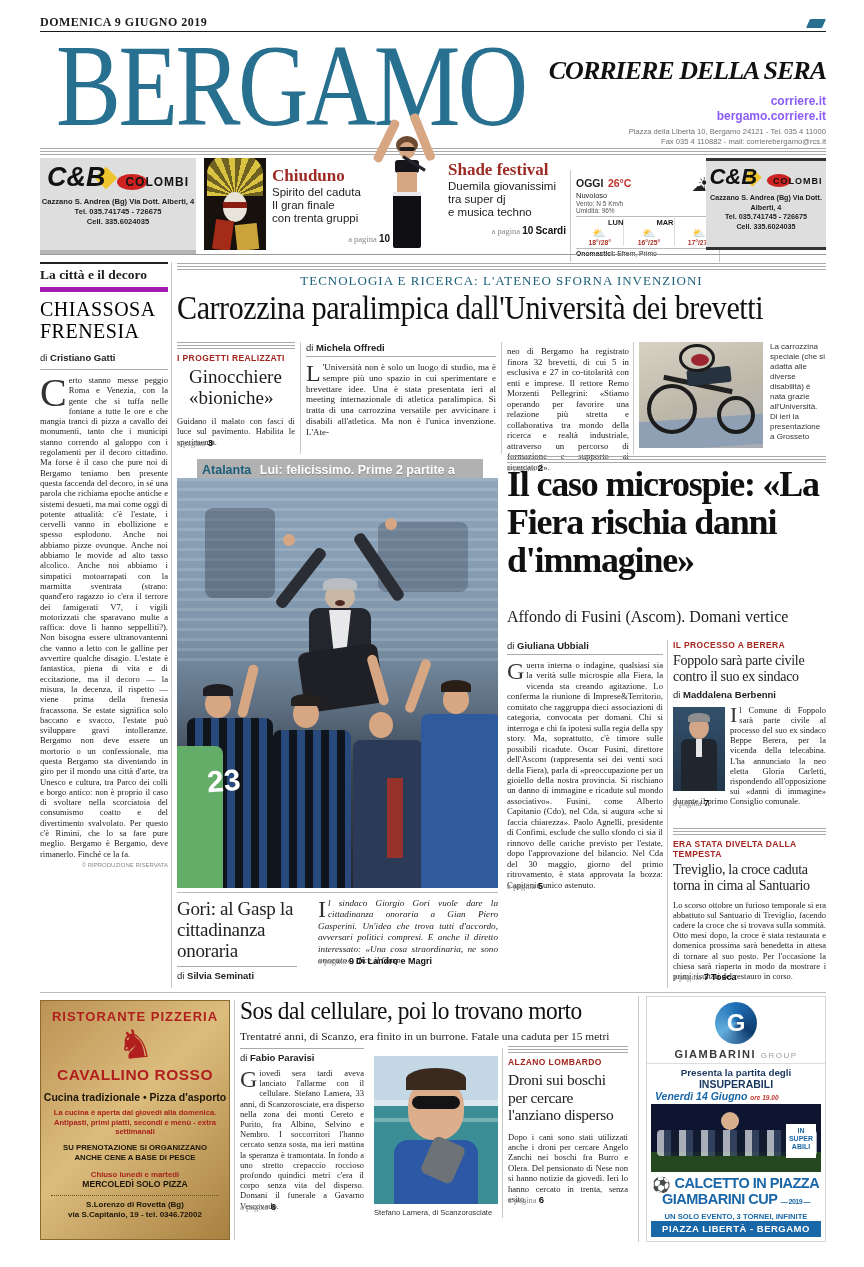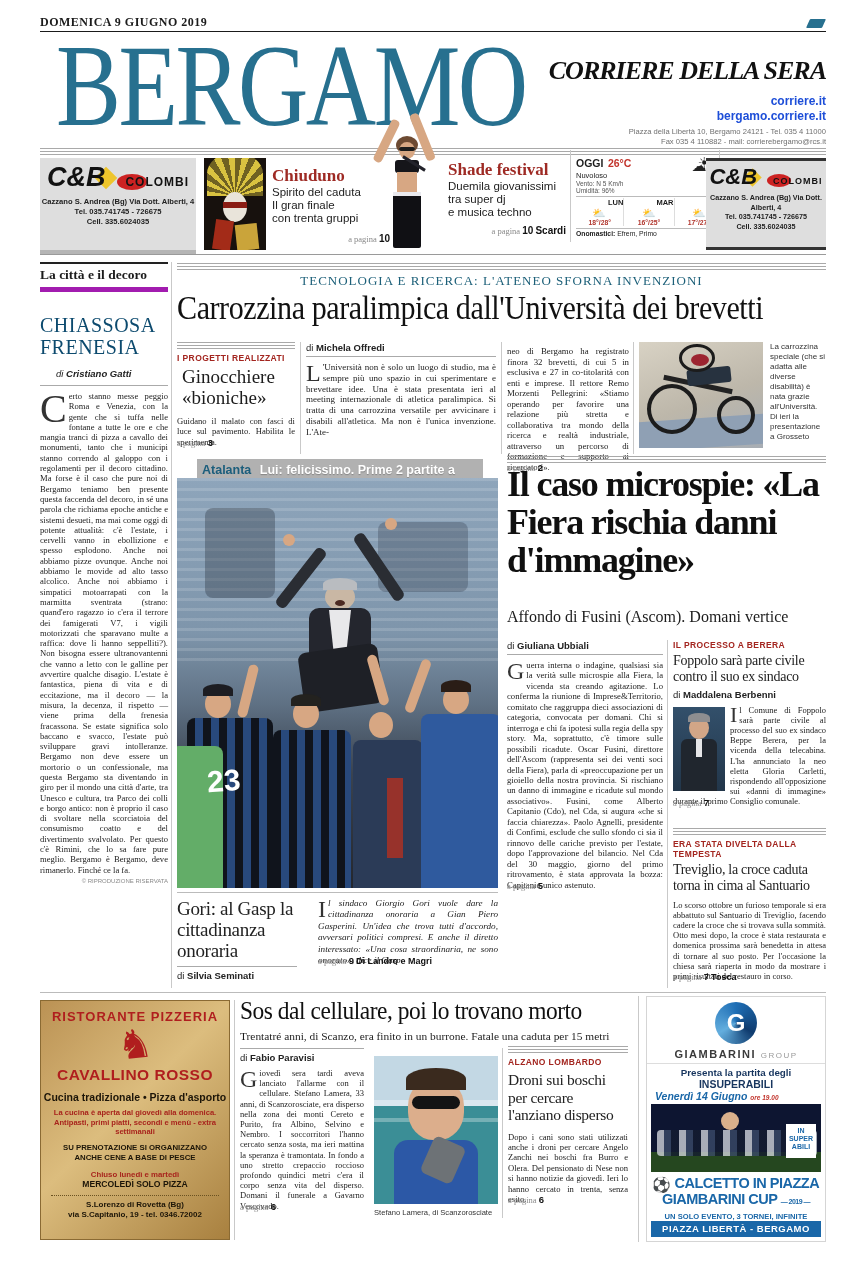--- a/index.html
+++ b/index.html
@@ -34,21 +34,21 @@
 <body>
 
 <div class="page">
 
   <div class="abs ser" style="left:40px;top:15px;font-weight:bold;font-size:12px;letter-spacing:.5px;">DOMENICA 9 GIUGNO 2019</div>
   <div class="abs" style="right:40px;top:19px;width:16px;height:9px;background:#27708f;transform:skewX(-24deg);border-radius:1px;"></div>
   <div class="abs" style="left:40px;right:38px;top:31px;border-top:1.5px solid #1a1a1a;"></div>
 
   <div class="abs ser" style="left:56px;top:28px;font-size:116px;line-height:1;color:#27708f;letter-spacing:-3px;transform:scaleX(.84);transform-origin:left;z-index:1;">BERGAMO</div>
   <div class="abs ser" style="right:38px;top:56px;font-weight:bold;font-style:italic;font-size:26px;letter-spacing:-1px;color:#111;">CORRIERE DELLA SERA</div>
-  <div class="abs san" style="right:38px;top:94px;text-align:right;font-weight:bold;font-size:12px;line-height:15px;color:#1d4ed8;">
+  <div class="abs san" style="right:38px;top:94px;text-align:right;font-weight:bold;font-size:12px;line-height:15px;color:#8b5cf6;">
     <div>corriere.it</div>
     <div>bergamo.corriere.it</div>
   </div>
   <div class="abs san" style="right:38px;top:127px;text-align:right;font-size:7.6px;line-height:10px;color:#6f6f6f;">
     <div>Piazza della Libertà 10, Bergamo 24121 - Tel. 035 4 11000</div>
     <div>Fax 035 4 110882 - mail: corrierebergamo@rcs.it</div>
   </div>
   <div class="abs r3" style="left:40px;right:38px;top:148px;"></div>
 
   <div class="abs" style="left:40px;top:158px;width:156px;height:92px;background:#dedede;border-bottom:5px solid #b5b5b5;">
@@ -102,21 +102,21 @@
     <div class="promo-line">Duemila giovanissimi</div>
     <div class="promo-line">tra super dj</div>
     <div class="promo-line">e musica techno</div>
     <div style="text-align:right;margin-top:6px;font-size:8.5px;color:#8a8a8a;">
       <span>a pagina</span>
       <span class="san" style="font-weight:bold;font-size:10px;color:#111;">10</span>
       <span class="san" style="font-weight:bold;font-size:10px;color:#111;">Scardi</span>
     </div>
   </div>
 
-  <div class="abs san" style="left:570px;top:150px;width:150px;height:92px;border-left:1px solid #c9c9c9;border-right:1px solid #c9c9c9;padding:3px 5px;box-sizing:border-box;">
+  <div class="abs san" style="left:570px;top:170px;width:150px;height:92px;border-left:1px solid #c9c9c9;border-right:1px solid #c9c9c9;padding:3px 5px;box-sizing:border-box;">
     <div>
       <span style="font-weight:bold;font-size:10.5px;">OGGI</span>
       <span style="font-weight:bold;font-size:10.5px;color:#c2342c;">26°C</span>
       <span style="position:absolute;right:8px;top:4px;font-size:15px;">☀<span style="position:absolute;left:-6px;top:3px;color:#222;">☁</span></span>
     </div>
     <div style="font-size:7.5px;">Nuvoloso</div>
     <div style="font-size:6.5px;color:#555;">Vento: N 5 Km/h</div>
     <div style="font-size:6.5px;color:#555;">Umidità: 96%</div>
     <div style="display:flex;border-top:1px solid #bbb;margin-top:2px;padding-top:1px;">
       <div style="flex:1;border-right:1px solid #ddd;">
@@ -157,42 +157,42 @@
       <div>Cazzano S. Andrea (Bg) Via Dott. Alberti, 4</div>
       <div>Tel. 035.741745 - 726675</div>
       <div>Cell. 335.6024035</div>
     </div>
   </div>
 
   <div class="abs hline" style="left:40px;right:38px;top:254px;"></div>
 
   <div class="abs" style="left:40px;top:262px;width:128px;">
     <div style="border-top:2px solid #222;border-bottom:5px solid #a21caf;padding:3px 0 4px;font-weight:bold;font-size:13.5px;">La città e il decoro</div>
-    <div style="font-size:20px;line-height:22px;letter-spacing:.5px;margin-top:22px;color:#0c4a6e;">CHIASSOSA FRENESIA</div>
-    <div class="by" style="margin:10px 16px 6px;font-style:italic;">
+    <div style="font-size:20px;line-height:22px;letter-spacing:.5px;margin-top:6px;color:#000000;">CHIASSOSA FRENESIA</div>
+    <div class="by" style="margin:10px 0 6px;">
       <span>di</span>
       <b>Cristiano Gatti</b>
     </div>
     <div style="border-top:1px solid #aaa;margin-bottom:5px;"></div>
     <div class="body j">
       <span class="dc" style="font-size:40px;line-height:34px;">C</span><span>erto stanno messe peggio Roma e Venezia, con la gente che si tuffa nelle fontane a tutte le ore e che mangia tranci di pizza a cavallo dei monumenti, tanto che i municipi stanno correndo al galoppo con i regolamenti per il decoro cittadino. Ma forse è il caso che pure noi di Bergamo teniamo ben presente questa faccenda del decoro, in sé una parola che richiama epoche antiche e sistemi desueti, ma mai come oggi di potente attualità: c'è l'estate, i cervelli vanno in ebollizione e spesso esplodono. Anche noi abbiamo pizze ovunque. Anche noi abbiamo le movide ad alto tasso alcolico. Anche noi abbiamo i simpatici motoarrapati con la marmitta sventrata (strano: quand'ero ragazzo io c'era il terrore dei famigerati V7, i vigili motorizzati che sparavano multe a raffica: dove li hanno seppelliti?). Non bisogna essere ultranovantenni che vanno a letto con le galline per avvertire qualche disagio. L'estate è fantastica, piena di vita e di eccitazione, ma il decoro — la misura, la decenza, il rispetto — viene prima della frenesia fracassona. Se estate significa solo baccano e svacco, l'estate può sviluppare gravi intolleranze. Bergamo non deve essere un mortorio o un confessionale, ma questa Bergamo sta diventando in giro per il mondo una città d'arte, tra Unesco e cultura, tra Parco dei colli e borgo antico: non è proprio il caso di svoltare nella scorciatoia del consumismo coatto e del divertimento svalvolato. Per questo c'è Rimini, che lo sa fare pure meglio. Bergamo è Bergamo, deve rimanerlo. Finché ce la fa.</span>
     </div>
     <div class="san" style="text-align:right;font-size:6px;color:#8a8a8a;margin-top:3px;">© RIPRODUZIONE RISERVATA</div>
   </div>
 
   <div class="abs vdiv" style="left:171px;top:262px;height:726px;"></div>
 
   <div class="abs r3" style="left:177px;top:263px;width:649px;"></div>
   <div class="abs ser" style="left:177px;top:273px;width:649px;text-align:center;font-size:13px;letter-spacing:1px;color:#1d6079;">TECNOLOGIA E RICERCA: L'ATENEO SFORNA INVENZIONI</div>
   <div class="abs ser" style="left:177px;top:289px;width:720px;font-size:34px;letter-spacing:-.5px;white-space:nowrap;transform:scaleX(.885);transform-origin:left;color:#111;">Carrozzina paralimpica dall'Università dei brevetti</div>
 
   <div class="abs" style="left:177px;top:342px;width:118px;">
     <div class="r3" style="margin-bottom:4px;"></div>
     <div class="lab">I PROGETTI REALIZZATI</div>
-    <div class="ser" style="font-size:19px;line-height:21px;margin:3px 5px 8px;">Ginocchiere «bioniche»</div>
+    <div class="ser" style="font-size:19px;line-height:21px;margin:3px 12px 8px;">Ginocchiere «bioniche»</div>
     <div class="body j">Guidano il malato con fasci di luce sul pavimento. Habilita le sperimenta.</div>
     <div class="pref"><span>a pagina</span> <span class="pn">3</span></div>
   </div>
   <div class="abs vdiv" style="left:300px;top:342px;height:112px;"></div>
 
   <div class="abs" style="left:306px;top:342px;width:190px;">
     <div class="by" style="margin-bottom:3px;"><span>di</span> <b>Michela Offredi</b></div>
     <div style="border-top:1px solid #aaa;margin-bottom:5px;"></div>
     <div class="body j" style="font-size:9px;line-height:10.8px;">
       <span class="dc" style="font-size:24px;line-height:20px;">L</span><span>'Università non è solo un luogo di studio, ma è sempre più uno spazio in cui sperimentare e brevettare idee. Una è stata presentata ieri al meeting internazionale di atletica paralimpica. Si tratta di una carrozzina versatile per avvicinare i disabili all'atletica. Ma non è l'unica invenzione. L'Ate-</span>

